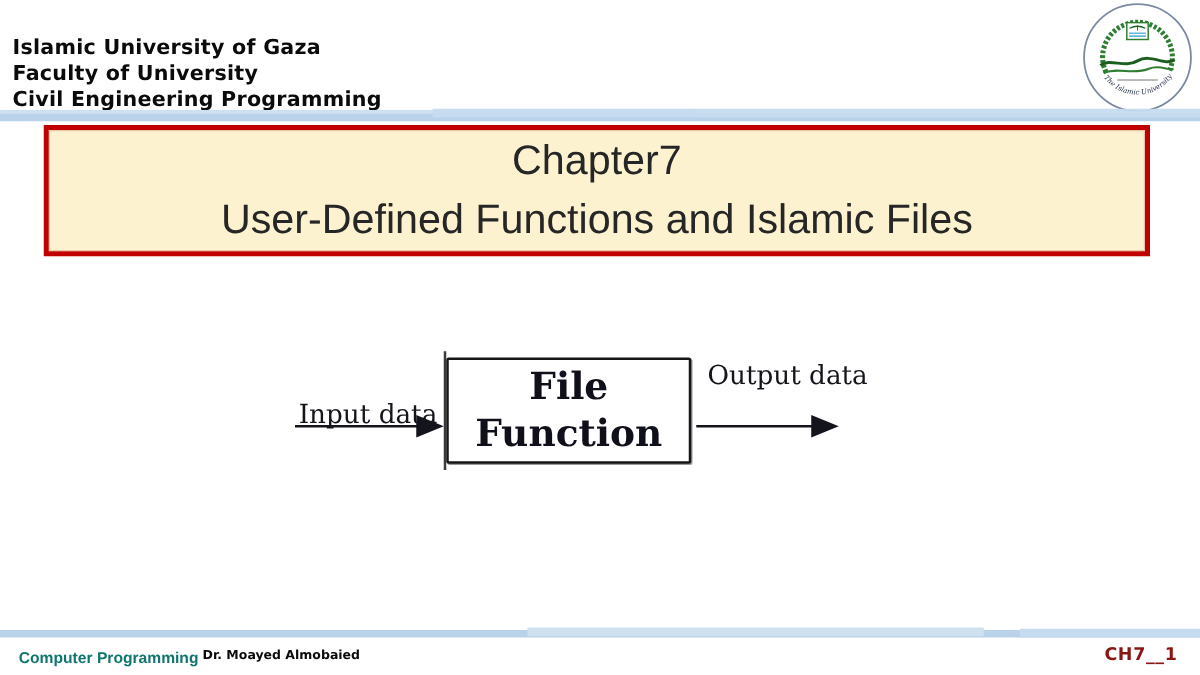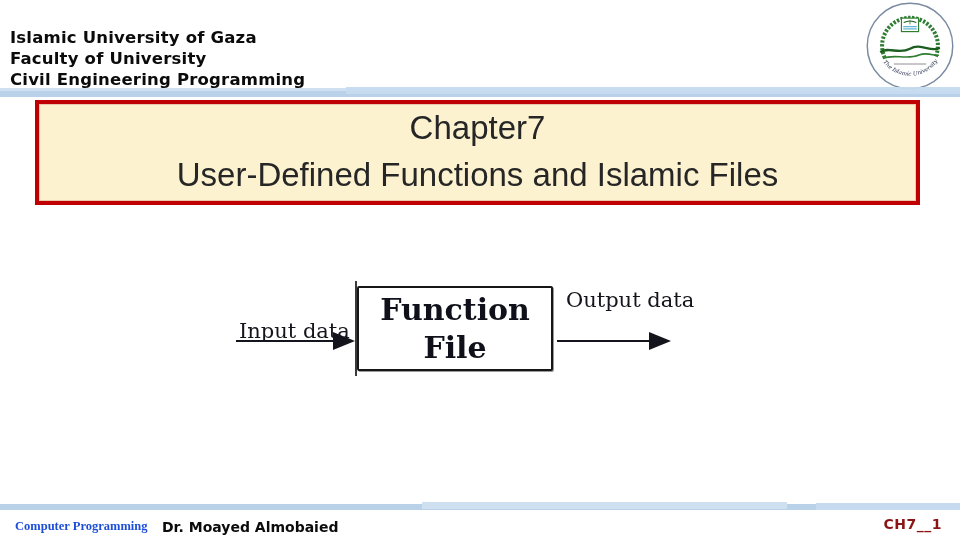--- a/index.html
+++ b/index.html
@@ -40,24 +40,24 @@
               border-bottom:9px solid transparent;border-left:22px solid #14141c;}
   .input-head{left:333px;top:332px;}
   .output-head{left:649px;top:332px;}
   .left-tick{position:absolute;left:355px;top:281px;width:2px;height:95px;background:#3a3a3a;}
   .func-box{position:absolute;left:357px;top:286px;width:192px;height:81px;border:2px solid #161616;
             background:#ffffff;display:flex;flex-direction:column;align-items:center;justify-content:center;
             border-radius:2px;box-shadow:1px 1px 0 #9a9a9a;}
   .func-line{font-family:"DejaVu Serif",serif;font-weight:bold;font-size:30px;line-height:38px;color:#10101a;}
 
   
-  .footer-course{position:absolute;left:15px;top:519px;font-family:Liberation Serif, serif;
-                 font-weight:bold;font-size:12.5px;color:#1d4ed8;}
+  .footer-course{position:absolute;left:15px;top:519px;font-family:Liberation Sans, sans-serif;
+                 font-weight:bold;font-size:12.5px;color:#0f766e;}
   .footer-instructor{position:absolute;left:162px;top:519px;font-family:"DejaVu Sans",sans-serif;
-                     font-weight:bold;font-size:14px;color:#0b0b0b;}
+                     font-weight:bold;font-size:10px;color:#0b0b0b;}
   .footer-page{position:absolute;right:18px;top:516px;font-family:"DejaVu Sans",sans-serif;
                font-weight:bold;font-size:14px;color:#8b1515;letter-spacing:.5px;}
 </style>
 </head>
 <body>
 
 <div class="slide">
 
   <div class="header">
     <div>Islamic University of Gaza</div>
@@ -91,22 +91,22 @@
     <div class="title-line">Chapter7</div>
     <div class="title-line">User-Defined Functions and Islamic Files</div>
   </div>
 
   <div>
     <div class="diagram-label input-label">Input data</div>
     <div class="arrow-line input-line"></div>
     <div class="arrow-head input-head"></div>
     <div class="left-tick"></div>
     <div class="func-box">
+      <div class="func-line">File</div>
       <div class="func-line">Function</div>
-      <div class="func-line">File</div>
     </div>
     <div class="diagram-label output-label">Output data</div>
     <div class="arrow-line output-line"></div>
     <div class="arrow-head output-head"></div>
   </div>
 
   <div class="band band-bot-1"></div>
   <div class="band band-bot-2"></div>
   <div class="band band-bot-3"></div>
 

